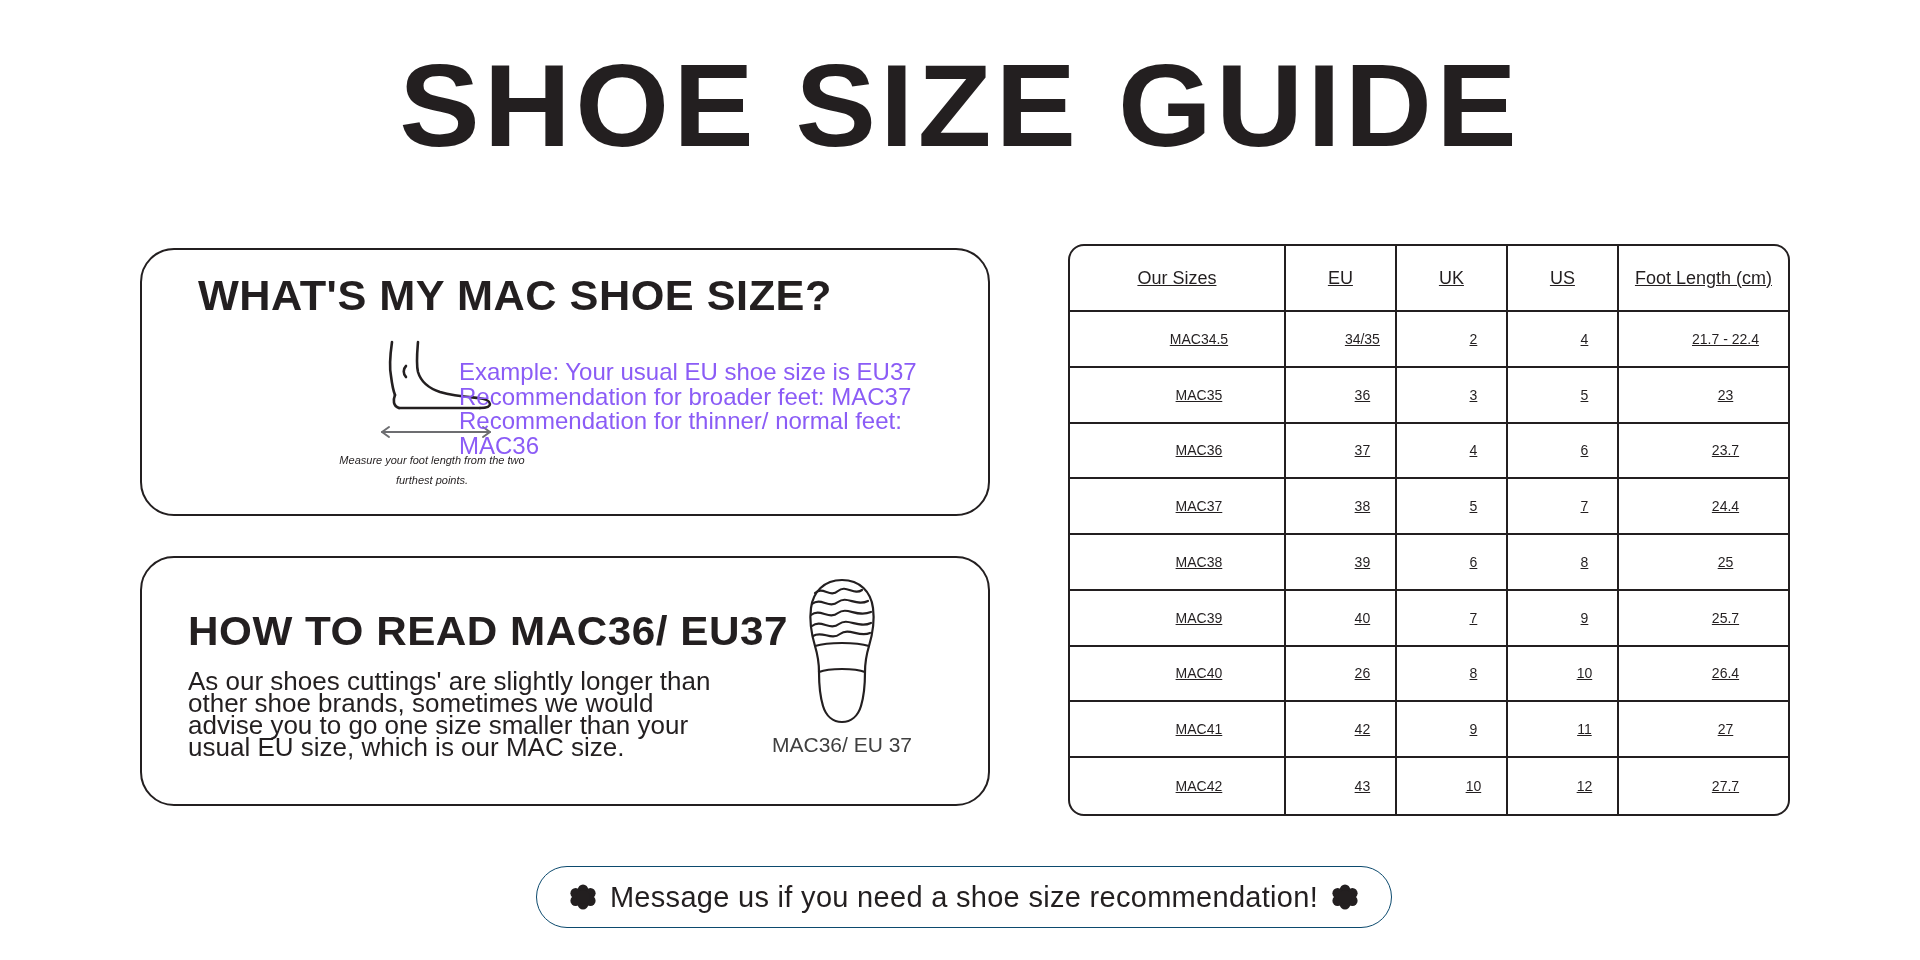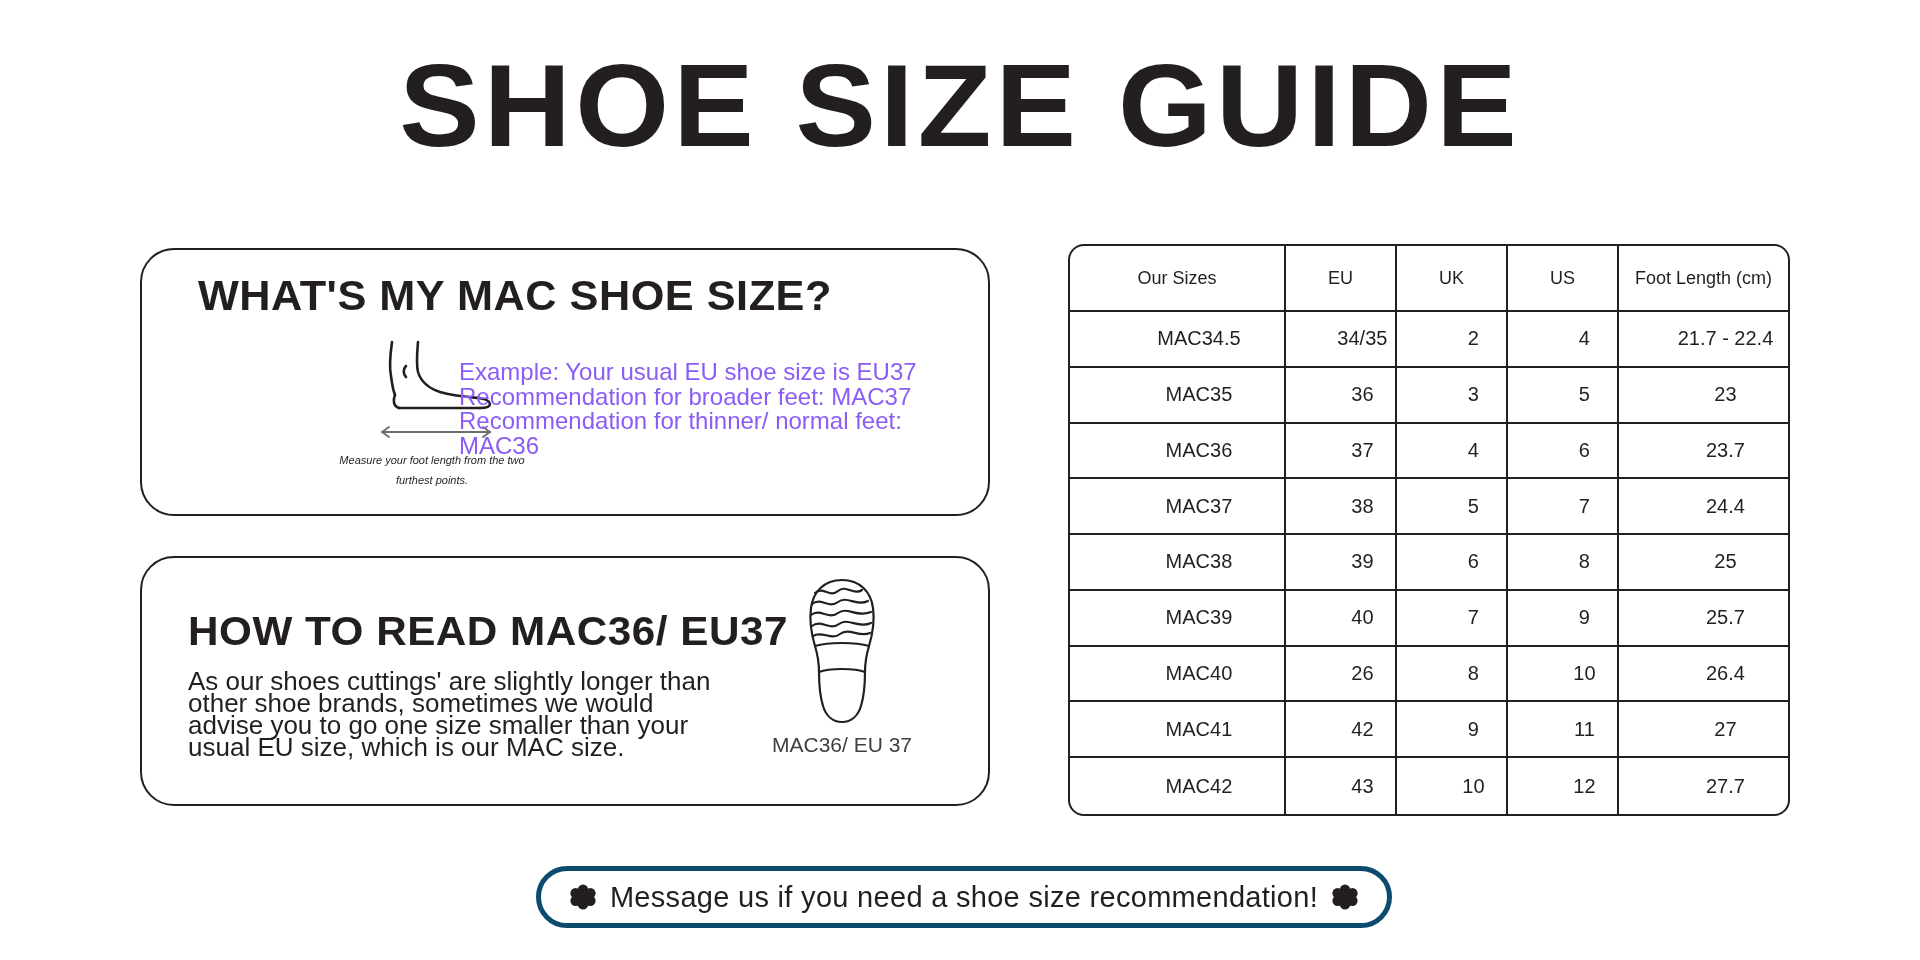--- a/index.html
+++ b/index.html
@@ -110,38 +110,39 @@
     background:#fff;
   }
   table.size-table th,
   table.size-table td {
     text-align:center;
     vertical-align:middle;
     font-weight:400;
     color:#231f20;
     border-right:2.5px solid #231f20;
     border-bottom:2.5px solid #231f20;
+    text-decoration:underline;
   }
   table.size-table th:last-child,
   table.size-table td:last-child { border-right:none; }
   table.size-table tr:last-child td { border-bottom:none; }
   table.size-table thead th { font-size:18px; height:66px; }
-  table.size-table tbody td { font-size:20px; height:54px;padding-left:44px; }
+  table.size-table tbody td { font-size:14px; height:54px;padding-left:44px; }
   
   .col-our  { width:175px; }
   .col-eu   { width:90px; }
   .col-uk   { width:90px; }
   .col-us   { width:90px; }
   .col-len  { width:137px; }
 
   
   #cta-banner {
     position:absolute; left:536px; top:866px;
     width:856px; height:62px;
-    border:5px solid #0c4a6e;
+    border:1px solid #0c4a6e;
     border-radius:31px;
     background:#fff;
     display:flex;
     align-items:center;
     justify-content:center;
     gap:14px;
   }
   .cta-text {
     font-size:29px;
     line-height:34px;

